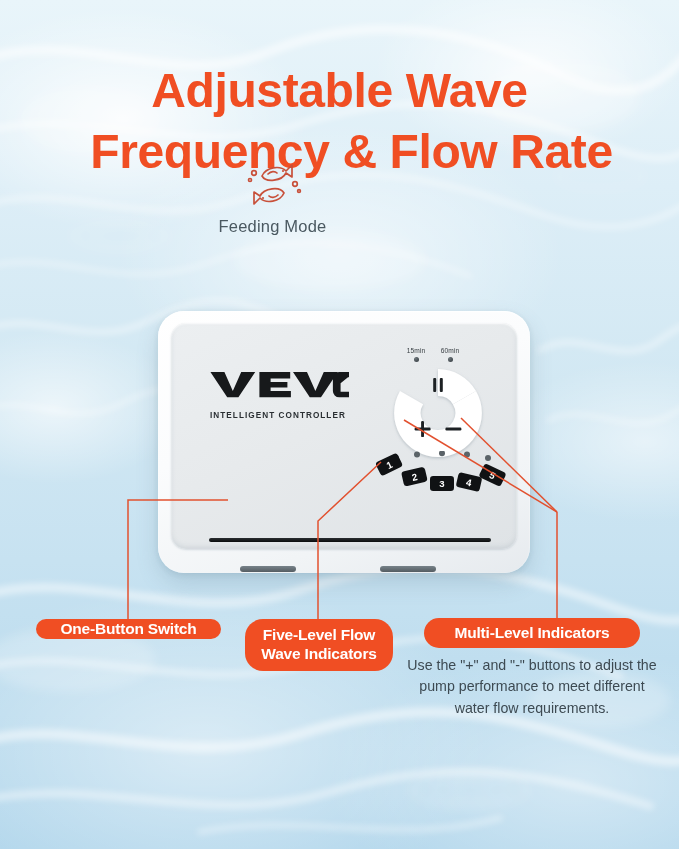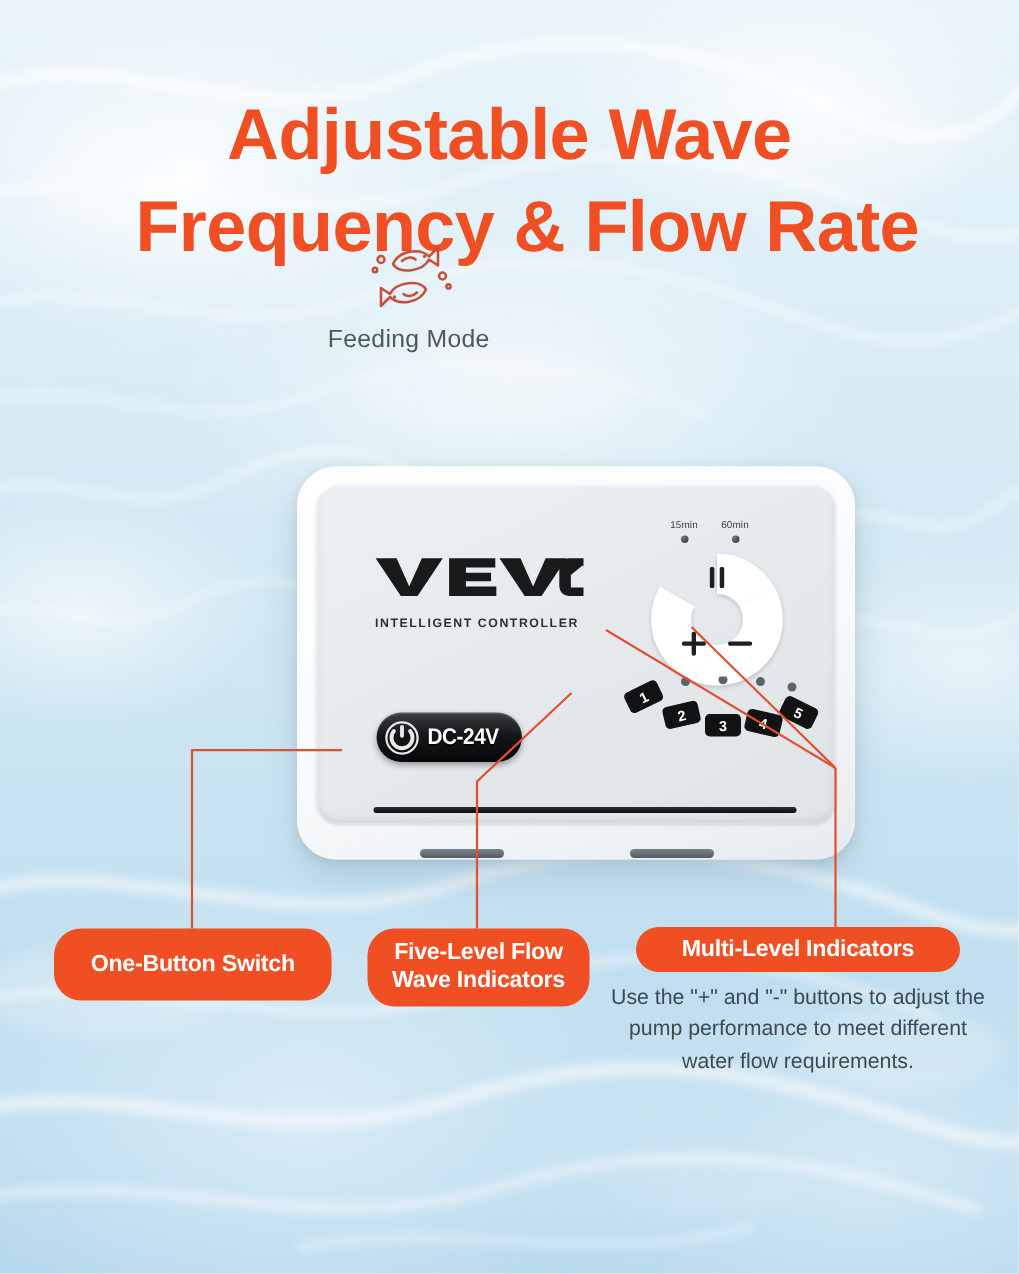--- a/index.html
+++ b/index.html
@@ -66,21 +66,20 @@
     letter-spacing: .2px;
   }
 
   
   .device {
     position: absolute;
     left: 158px;
     top: 311px;
     width: 372px;
     height: 262px;
-    margin-left: 40px;
   }
   .device-bezel {
     position: absolute;
     inset: 0;
     border-radius: 26px;
     background: linear-gradient(160deg, #ffffff 0%, #fbfcfd 40%, #f1f4f6 75%, #e6eaee 100%);
     box-shadow:
       0 10px 22px rgba(80,110,130,.20),
       0 2px 6px rgba(80,110,130,.14),
       inset 0 1px 2px rgba(255,255,255,.95);
@@ -190,21 +189,21 @@
     font-size: 15.5px;
     font-weight: bold;
     text-align: center;
     line-height: 1.2;
     display: flex;
     align-items: center;
     justify-content: center;
     letter-spacing: -0.2px;
     padding: 0 12px;
   }
-  #badge-switch { left: 36px;  top: 619px; width: 185px; height: 48px; }
+  #badge-switch { left: 36px;  top: 619px; width: 185px; height: 20px; }
   #badge-levels { left: 245px; top: 619px; width: 148px; height: 52px; text-align: center; }
   #badge-multi  { left: 424px; top: 618px; width: 216px; height: 30px; }
 
   .body-text {
     position: absolute;
     left: 406px; top: 655px;
     width: 252px;
     text-align: center;
     font-size: 14.2px;
     line-height: 1.5;
@@ -299,28 +298,20 @@
       </g>
       <path d="M186 3 L204 3 L212 3 L212 39 L186 39 Z" fill="none"></path>
       <g fill="#17191b">
 
         <path d="M186 3 h26 a9 9 0 0 1 9 9 v18 a9 9 0 0 1 -9 9 h-26 a9 9 0 0 1 -9 -9 v-18 a9 9 0 0 1 9 -9 z
                  M199 10 l -11 9 v12 h22 v-12 z" fill-rule="evenodd"></path>
       </g>
     </svg>
     <div class="brand-sub">INTELLIGENT CONTROLLER</div>
 
-    <div class="power">
-      <svg class="power-icon" width="24" height="24" viewBox="0 0 24 24">
-        <circle cx="12" cy="12" r="10.4" fill="none" stroke="#e8eaec" stroke-width="1.5"></circle>
-        <path d="M6.6 7.4 A7 7 0 1 0 17.4 7.4" fill="none" stroke="#e8eaec" stroke-width="2.6" stroke-linecap="round"></path>
-        <rect x="10.7" y="3.4" width="2.6" height="8.4" rx="1.3" fill="#e8eaec"></rect>
-      </svg>
-      <span class="power-label">DC-24V</span>
-    </div>
 
     <div class="bar"></div>
 
     <div class="timer t15">
       <span>15min</span>
       <div class="led"></div>
     </div>
     <div class="timer t60">
       <span>60min</span>
       <div class="led"></div>

